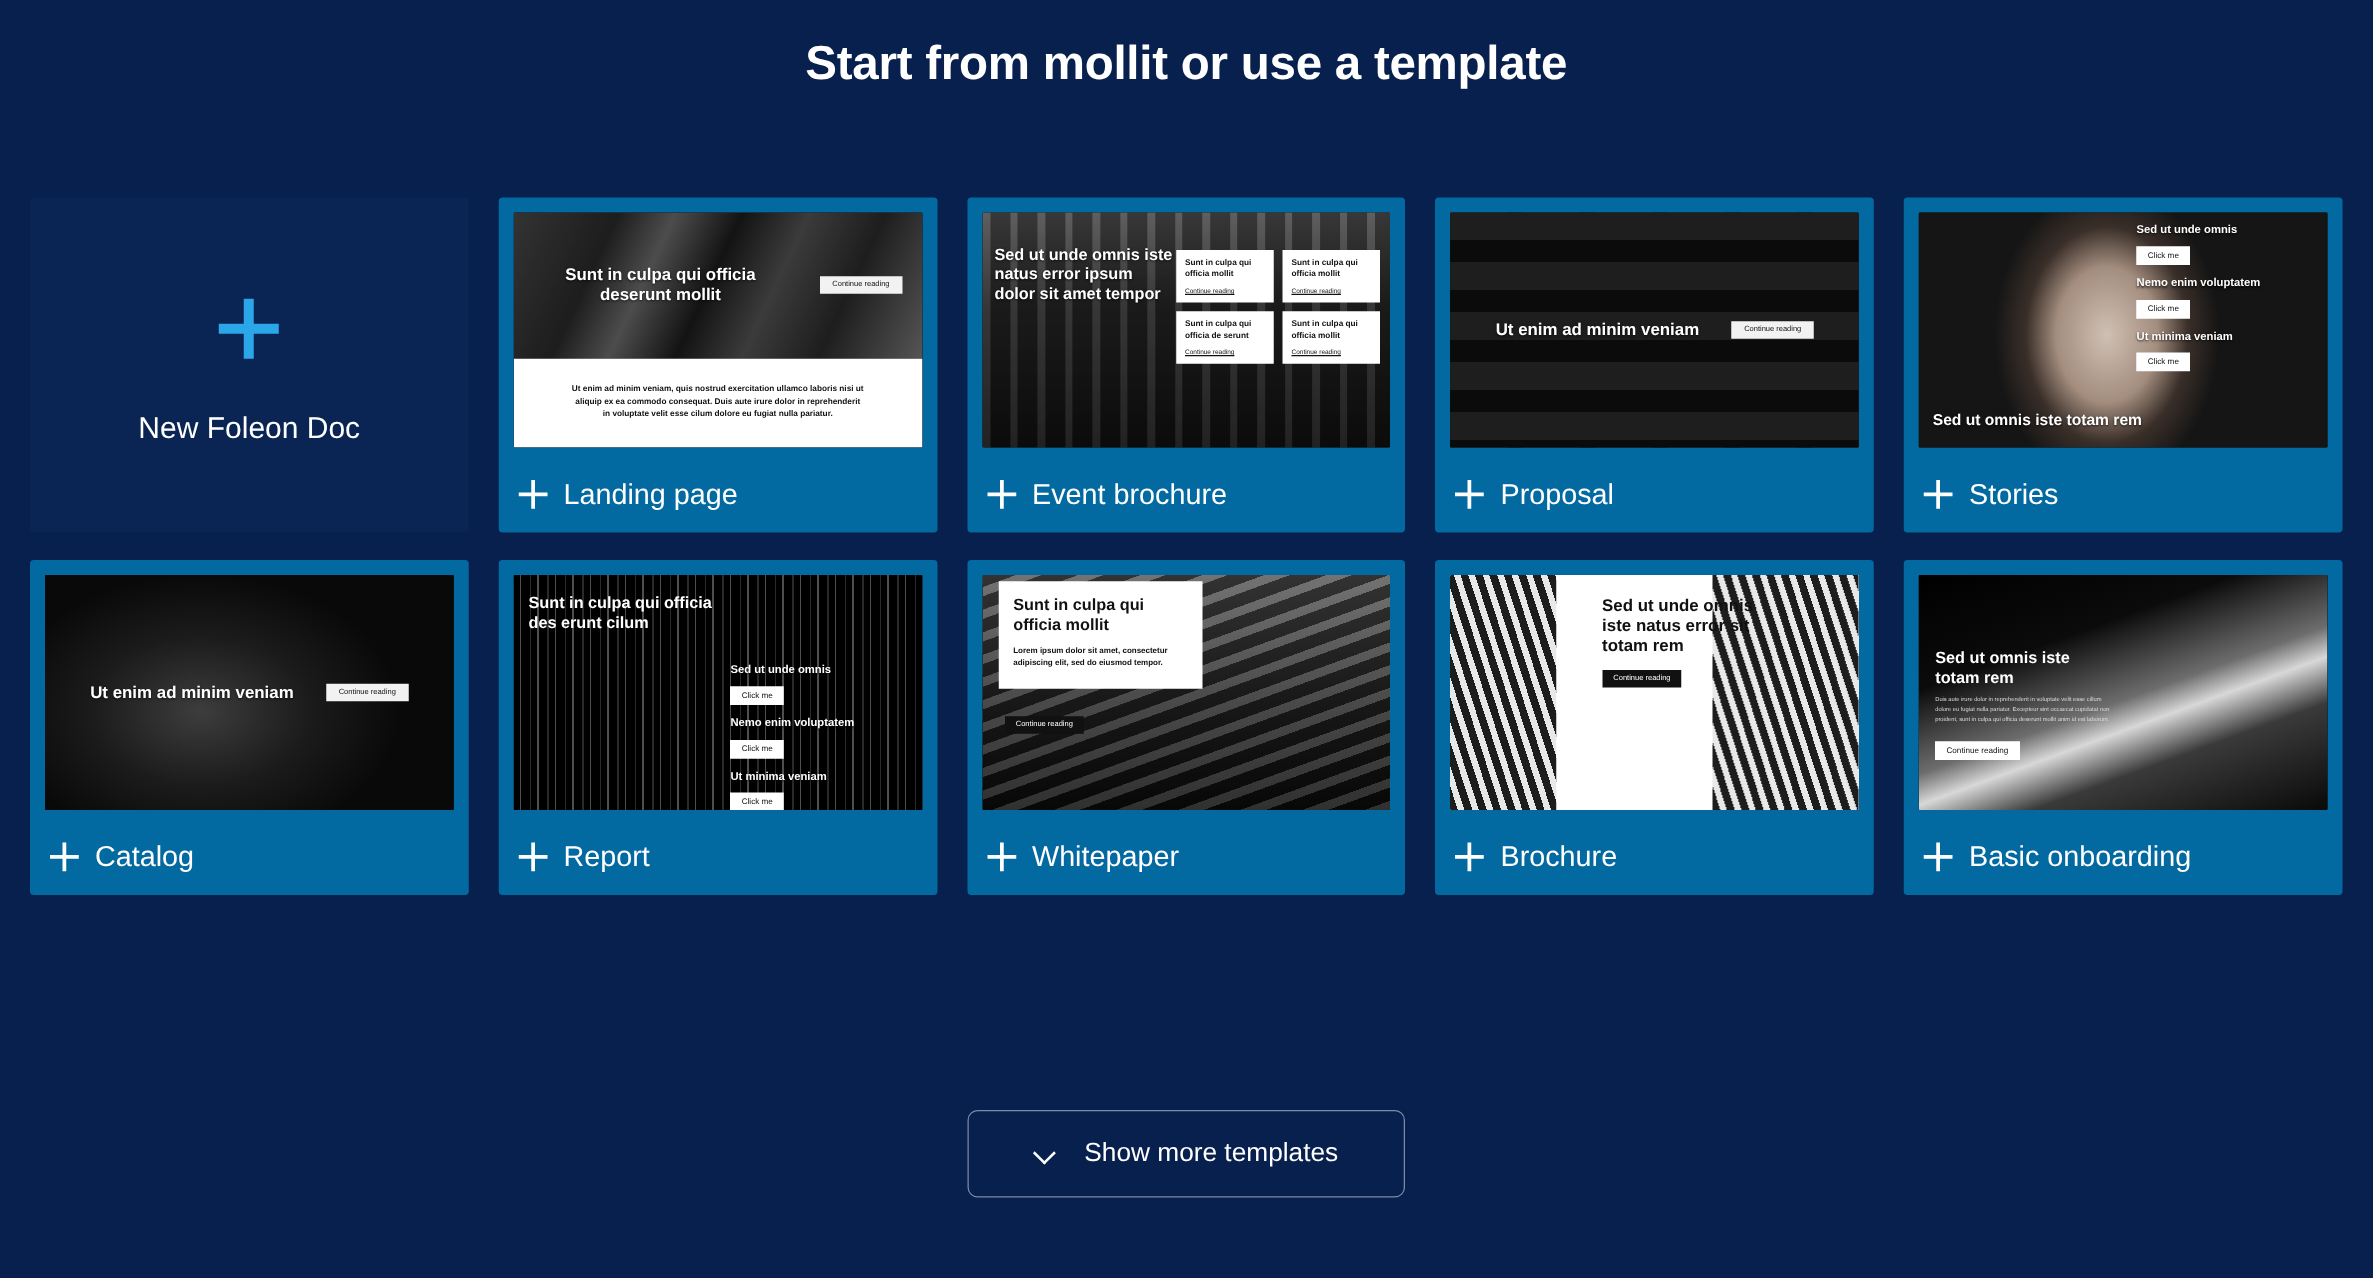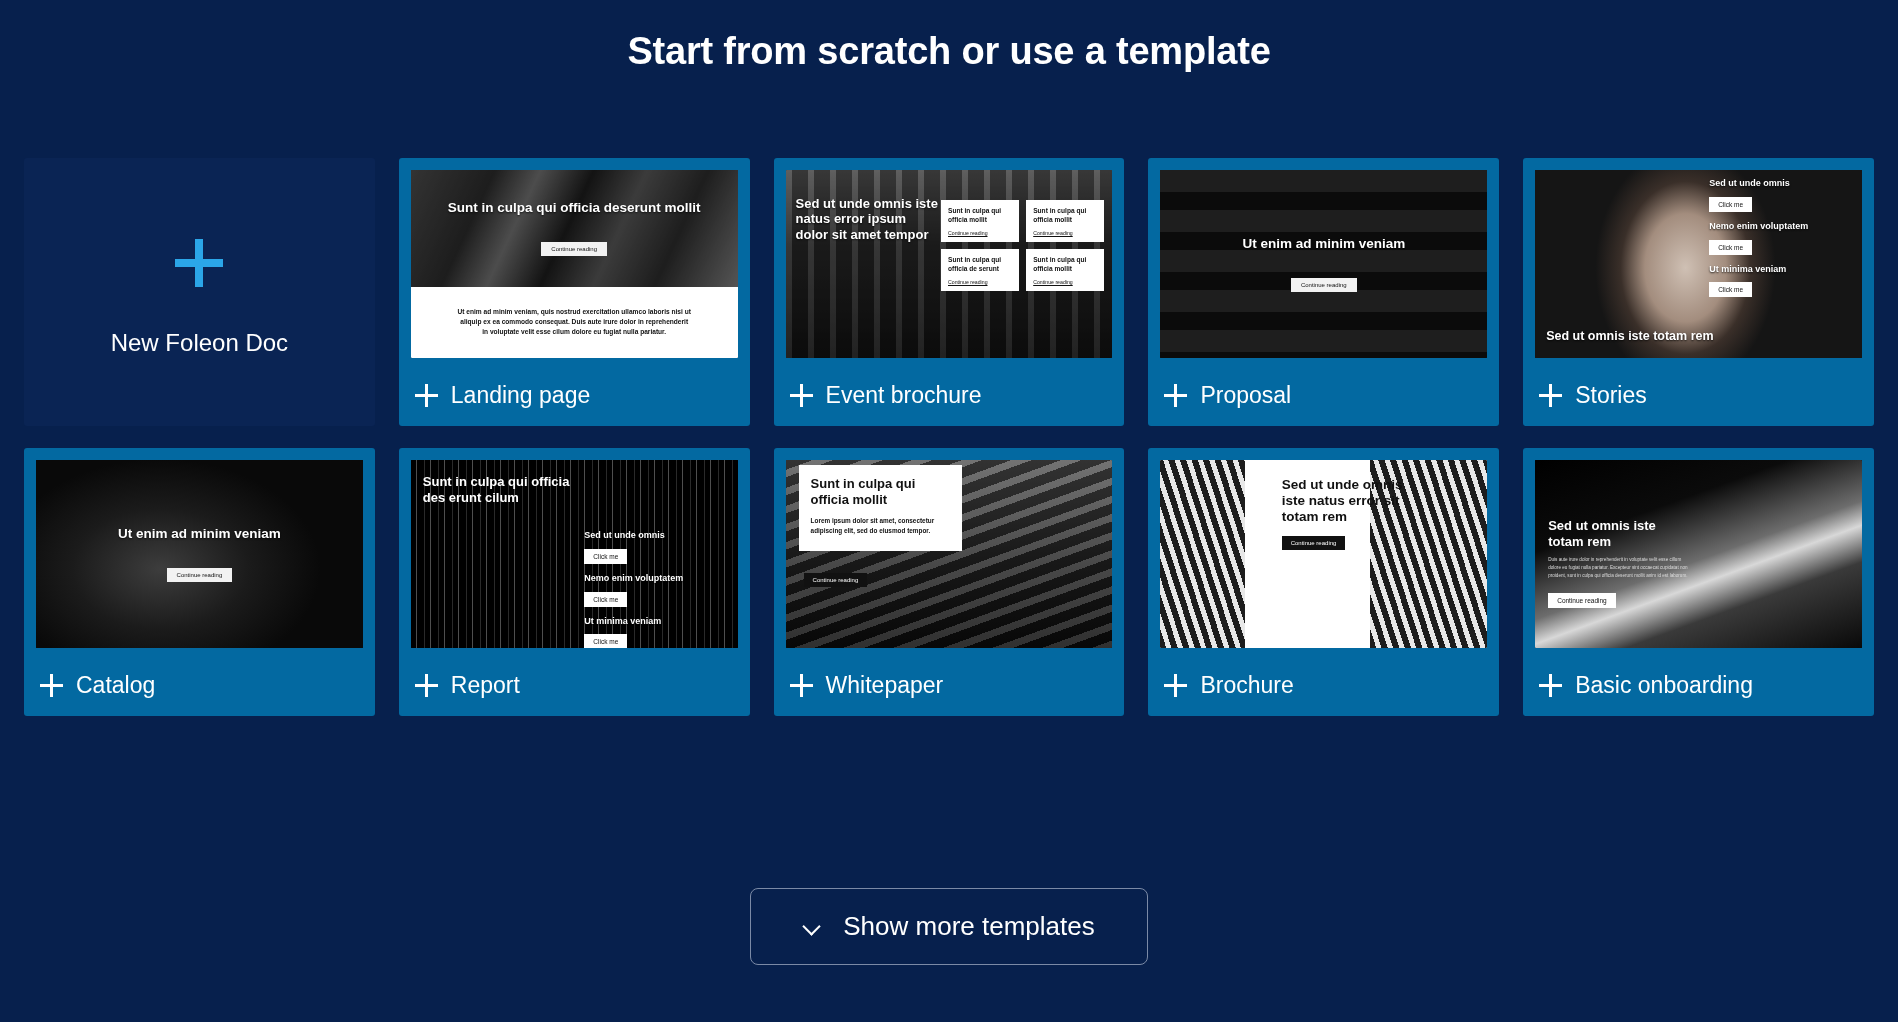--- a/index.html
+++ b/index.html
@@ -111,21 +111,21 @@
   .ph-arch {
     background:
       linear-gradient(160deg,#000 0%,#0b0b0b 30%,#6d6d6d 52%,#d8d8d8 60%,#3a3a3a 72%,#090909 100%),
       #0b0b0b;
   }
 
   .shade { position:absolute; inset:0; background: rgba(0,0,0,0.30); }
 
   .t-center {
     position: absolute; inset: 0;
-    display: flex; flex-direction: column;
+    display: flex; 
     align-items: center; justify-content: center;
     gap: 26px; padding: 12px 16px; text-align: center;
   }
   .t-head {
     color:#fff; font-weight:bold; font-size:13.5px; line-height:1.2;
     text-shadow: 0 1px 2px rgba(0,0,0,.7);
   }
   .btn-light {
     background:#f2f2f2; color:#111; font-size:6px;
     padding:4px 10px; white-space:nowrap;
@@ -205,36 +205,36 @@
 
   
   .showmore-wrap {
     position:absolute; left:0; right:0; top:888px;
     display:flex; justify-content:center;
   }
   .showmore {
     display:flex; align-items:center; gap:22px;
     border:1px solid #7b8aa6; border-radius:8px;
     background:transparent; color:#fff;
-    padding:22px 52px; font-size:26px; cursor:pointer;
+    padding:22px 52px; font-size:21px; cursor:pointer;
   }
   .chev { width:18px; height:18px; position:relative; flex:none; }
   .chev::after {
     content:""; position:absolute; left:2px; top:2px;
     width:11px; height:11px;
     border-right:2.4px solid #fff; border-bottom:2.4px solid #fff;
     transform: rotate(45deg);
   }
 </style>
 </head>
 <body>
 
 <div class="page">
 
-  <div class="page-title">Start from scratch or use a template</div>
+  <div class="page-title">Start from mollit or use a template</div>
 
   <div class="grid">
 
     <div class="tile new-doc">
       <div class="bigplus"></div>
       <div class="newdoc-label">New Foleon Doc</div>
     </div>
 
     <div class="tile">
       <div class="thumb">

